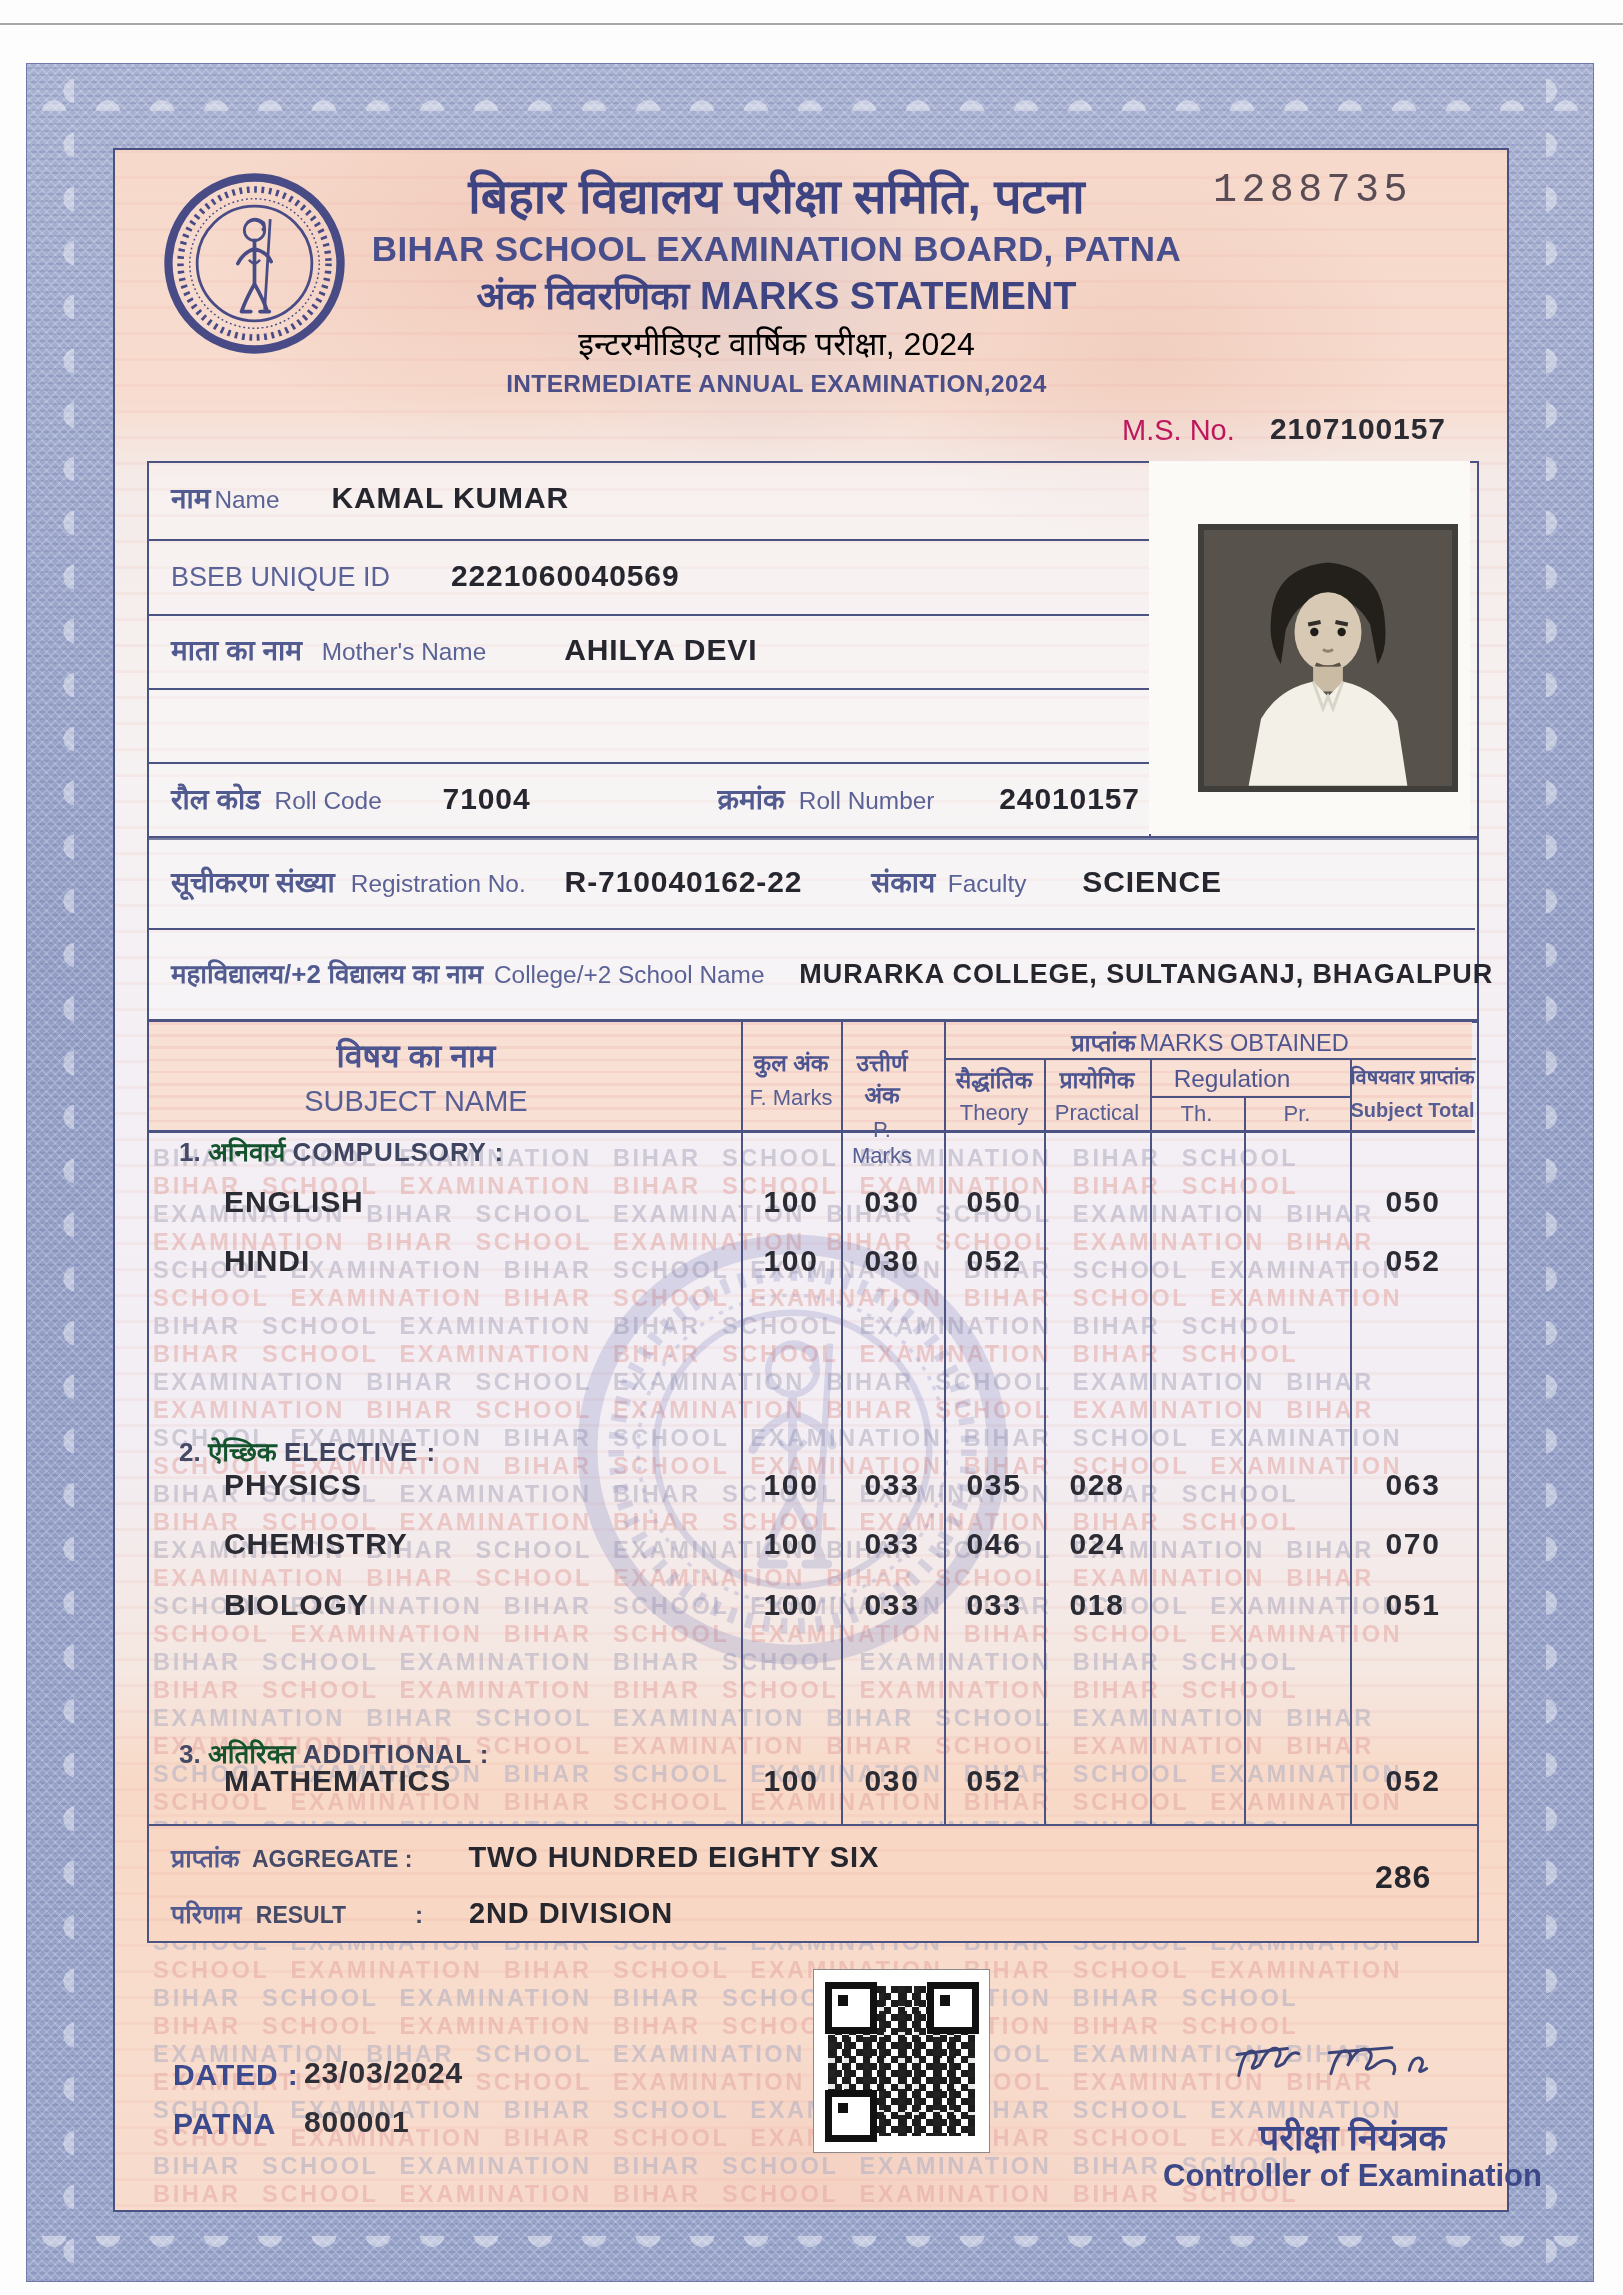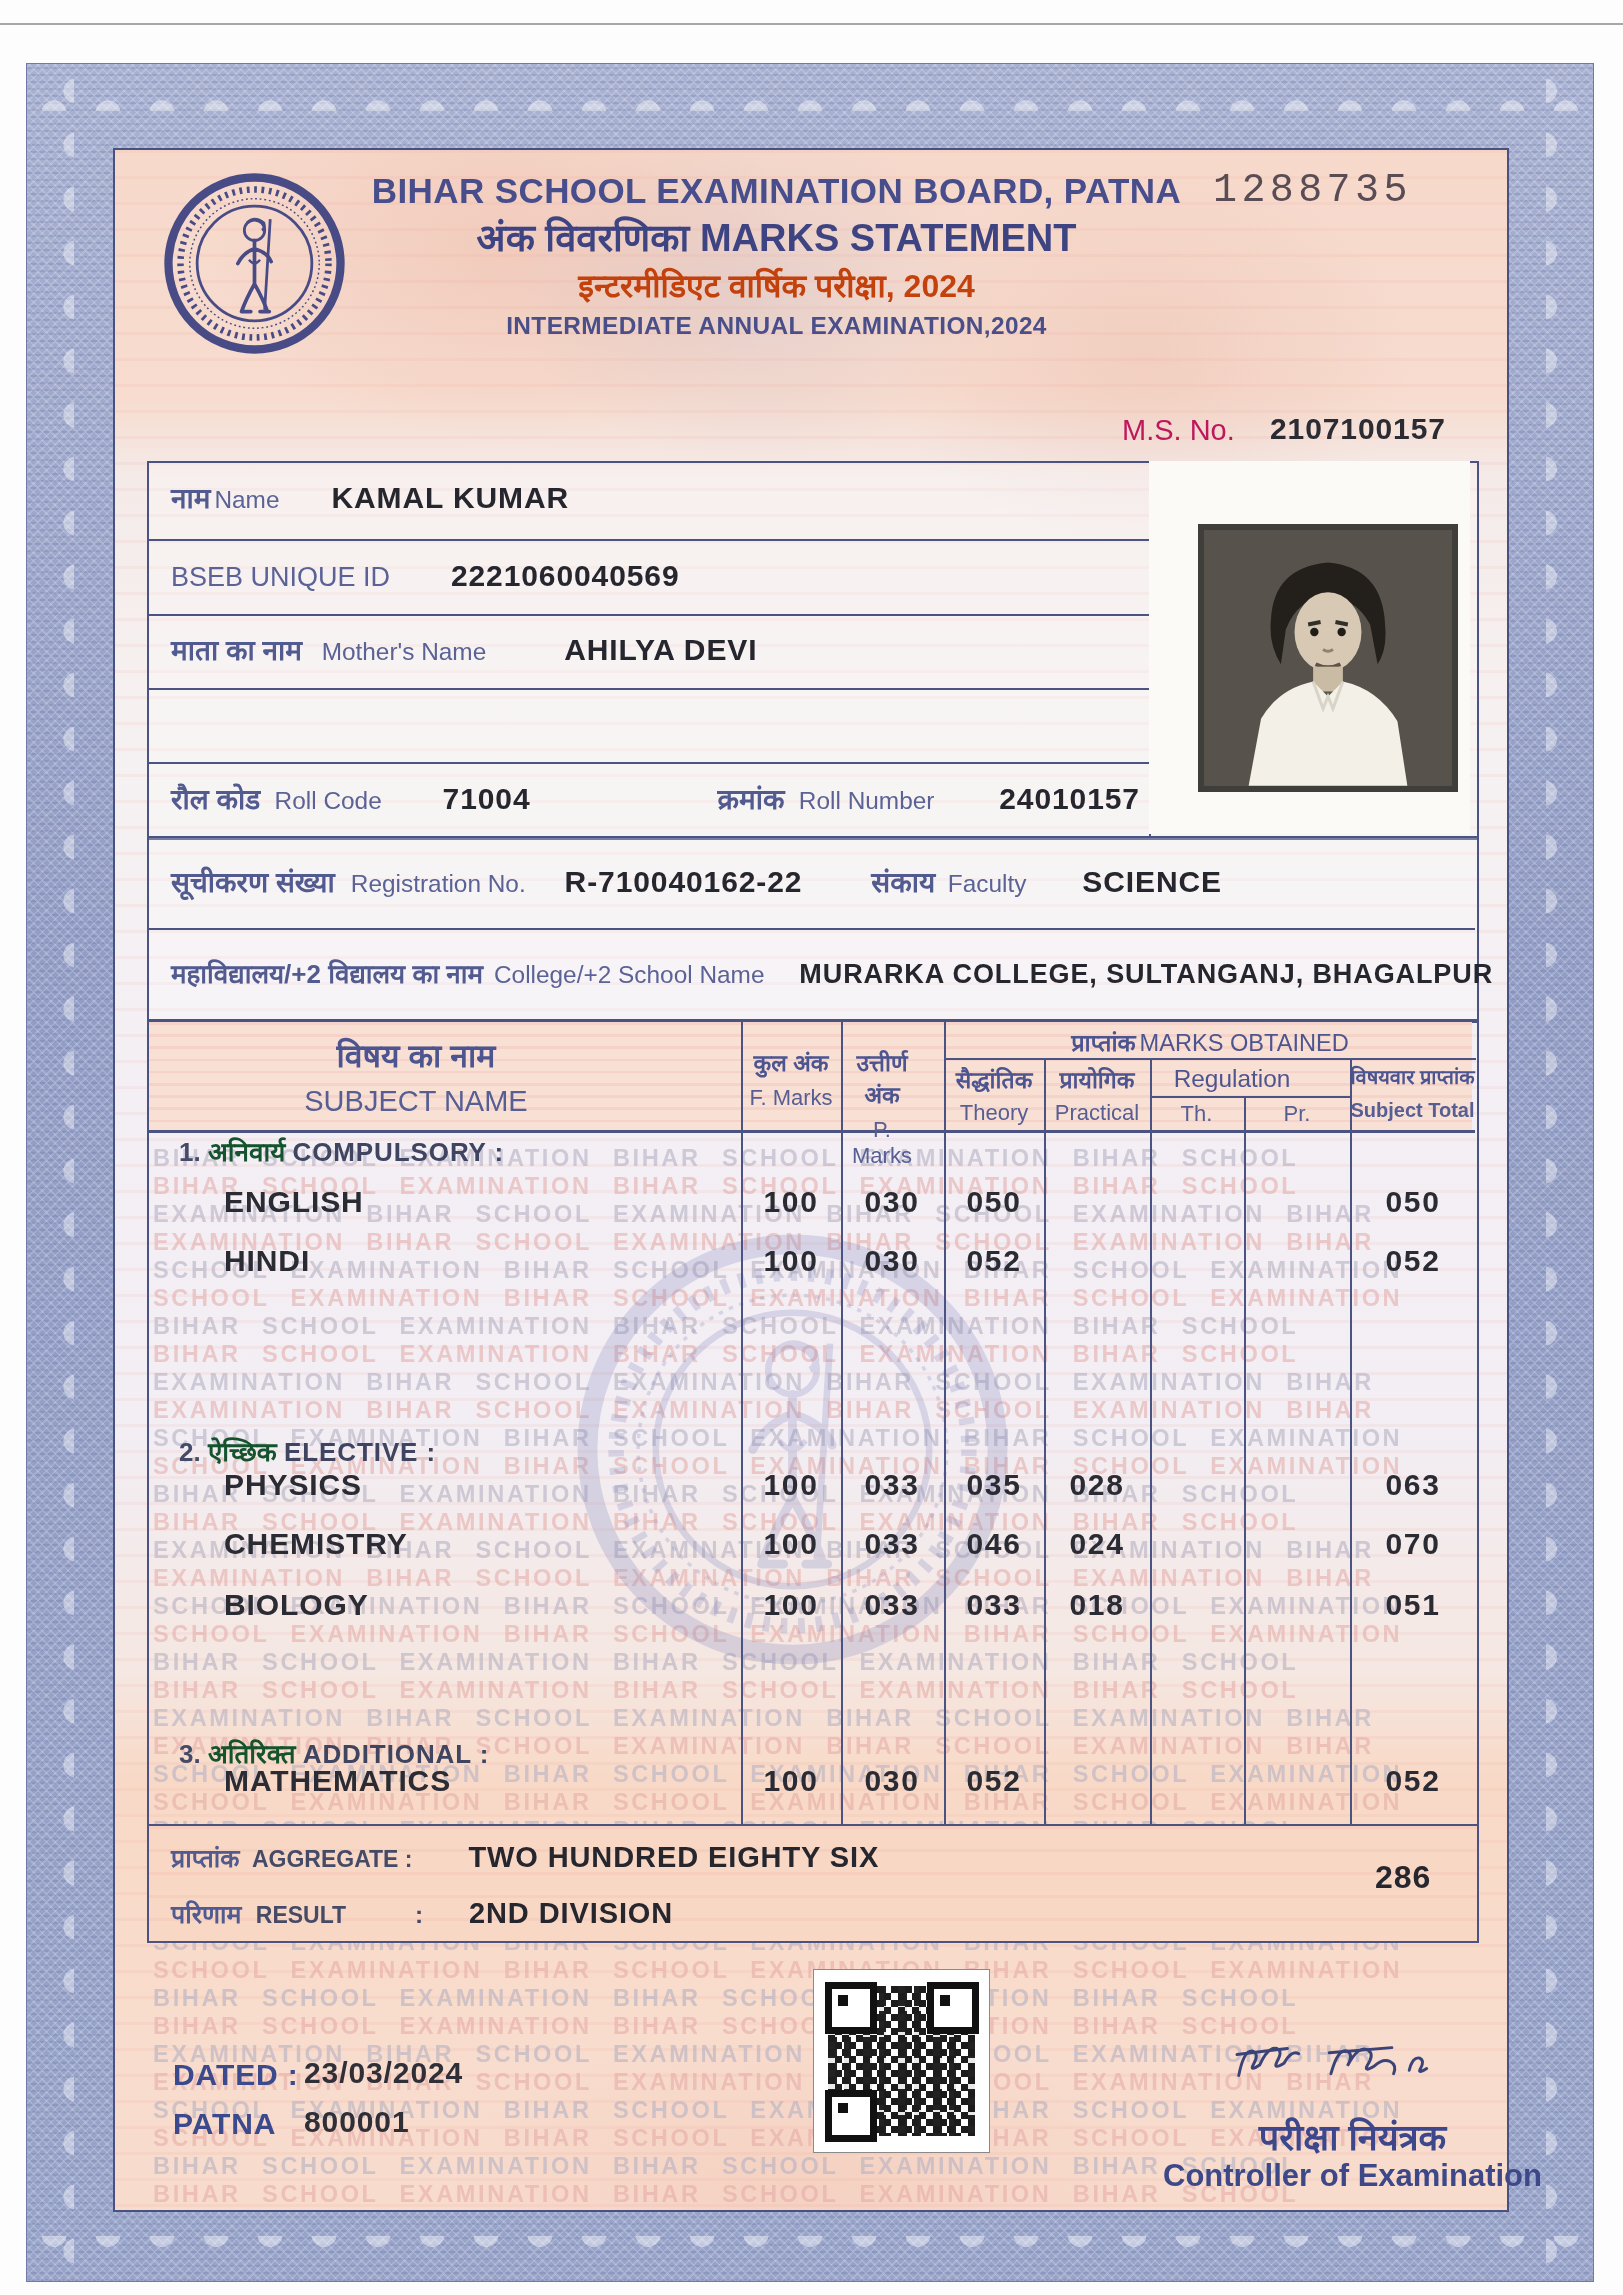--- a/index.html
+++ b/index.html
@@ -62,21 +62,21 @@
   
   .hi-label{color:#525b90;font-size:28px;font-weight:700;}
   .en-label{color:#5a6296;font-size:24.4px;font-weight:400;}
   .val{color:#26262e;font-weight:700;font-size:30px;letter-spacing:0.9px;}
 
   
   .title-block{left:349px;top:168px;width:855px;text-align:center;}
   .t1{font-size:48px;font-weight:700;color:#3e4382;line-height:58px;}
   .t2{font-size:35px;font-weight:700;color:#484e8c;line-height:45px;letter-spacing:0.4px;}
   .t3{font-size:38px;font-weight:700;color:#3e4382;line-height:51px;}
-  .t4{font-size:32px;font-weight:700;color:#c2410c;line-height:44px;}
+  .t4{font-size:32px;font-weight:400;color:#000000;line-height:44px;}
   .t5{font-size:24.4px;font-weight:700;color:#4a4f8a;line-height:35px;letter-spacing:0.4px;}
   .serial{left:1213px;top:168px;width:297px;font-family:"Liberation Mono","DejaVu Sans Mono",monospace;
     font-size:40px;font-weight:400;color:#594c55;letter-spacing:4.4px;}
   .msno-label{left:1122px;top:414px;font-size:29px;color:#be185d;}
   .msno-val{left:1270px;top:412px;font-size:30px;font-weight:700;color:#2b2b33;letter-spacing:0.9px;}
 
   
   .dbox{border:2.6px solid #4a5382;background:rgba(255,255,255,.25);}
   .hline{background:#4a5382;height:1.7px;}
   .vline{background:#4a5382;width:1.7px;}
@@ -155,20 +155,21 @@
   <svg class="abs seal-wm noi" style="left:572px;top:1229px" width="441" height="441" viewBox="0 0 505 505">
       <use href="#seal"></use>
     </svg>
   <div class="abs wm-copy noi">C O P Y</div>
 
   <svg class="abs seal-logo" style="left:162px;top:171px" width="185" height="185" viewBox="0 0 212 212">
       <use href="#seal"></use>
     </svg>
 
   <div class="abs title-block">
+    <div class="t1">बिहार विद्यालय परीक्षा समिति, पटना</div>
     <div class="t2">BIHAR SCHOOL EXAMINATION BOARD, PATNA</div>
     <div class="t3"><span>अंक विवरणिका</span> <span>MARKS STATEMENT</span></div>
     <div class="t4">इन्टरमीडिएट वार्षिक परीक्षा, 2024</div>
     <div class="t5">INTERMEDIATE ANNUAL EXAMINATION,2024</div>
   </div>
   <div class="abs serial">1288735</div>
 
   <div class="abs msno-label">M.S. No.</div>
   <div class="abs msno-val">2107100157</div>
 

